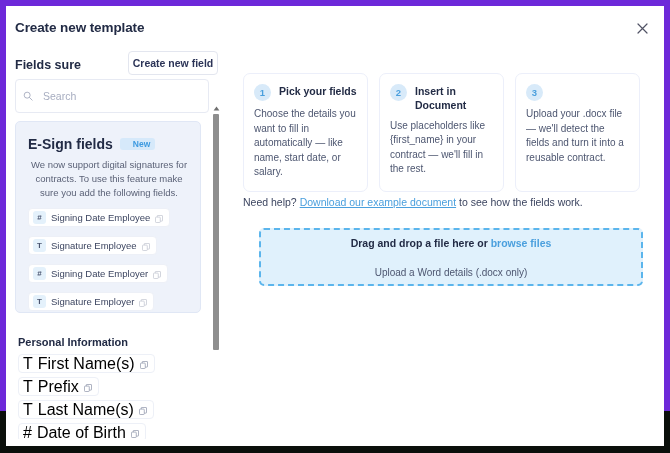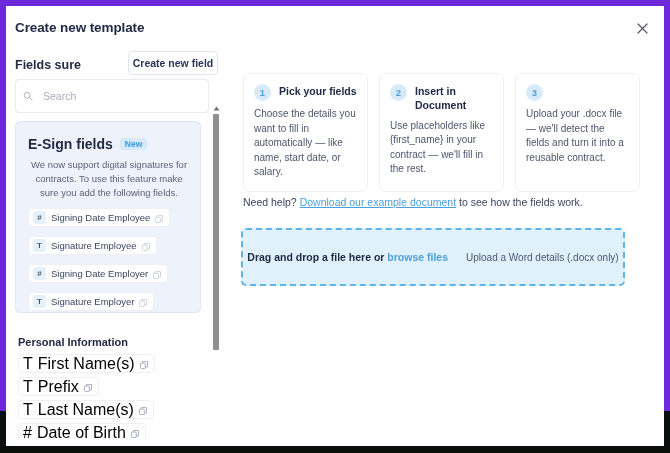--- a/index.html
+++ b/index.html
@@ -154,21 +154,21 @@
   .esign-title {
     font-size: 14px;
     font-weight: bold;
     color: #222b45;
   }
   .new-badge {
     background: #d6e9fa;
     color: #3d9ae0;
     font-size: 8.5px;
     font-weight: bold;
-    padding: 2px 5px 2px 5px;
+    padding: 2px 5px 2px 13px;
     border-radius: 3px;
     line-height: 1;
   }
   .esign-desc {
     position: absolute;
     left: 12px;
     top: 36px;
     width: 162px;
     font-size: 9.5px;
     line-height: 1.45;
@@ -327,28 +327,29 @@
     color: #3c4560;
   }
   .help-link {
     color: #4a9fdd;
     text-decoration: underline;
     cursor: pointer;
   }
 
   .dropzone {
     position: absolute;
-    left: 13px;
+    left: 31px;
     top: 180px;
     width: 384px;
     height: 58px;
     background: #e0f1fc;
     border: 2px dashed #5bb5ec;
     border-radius: 5px;
     display: flex;
+    flex-direction: column;
     align-items: center;
     justify-content: center;
     gap: 18px;
     cursor: pointer;
   }
   .dz-main {
     font-size: 10.5px;
     font-weight: bold;
     color: #222b45;
   }

